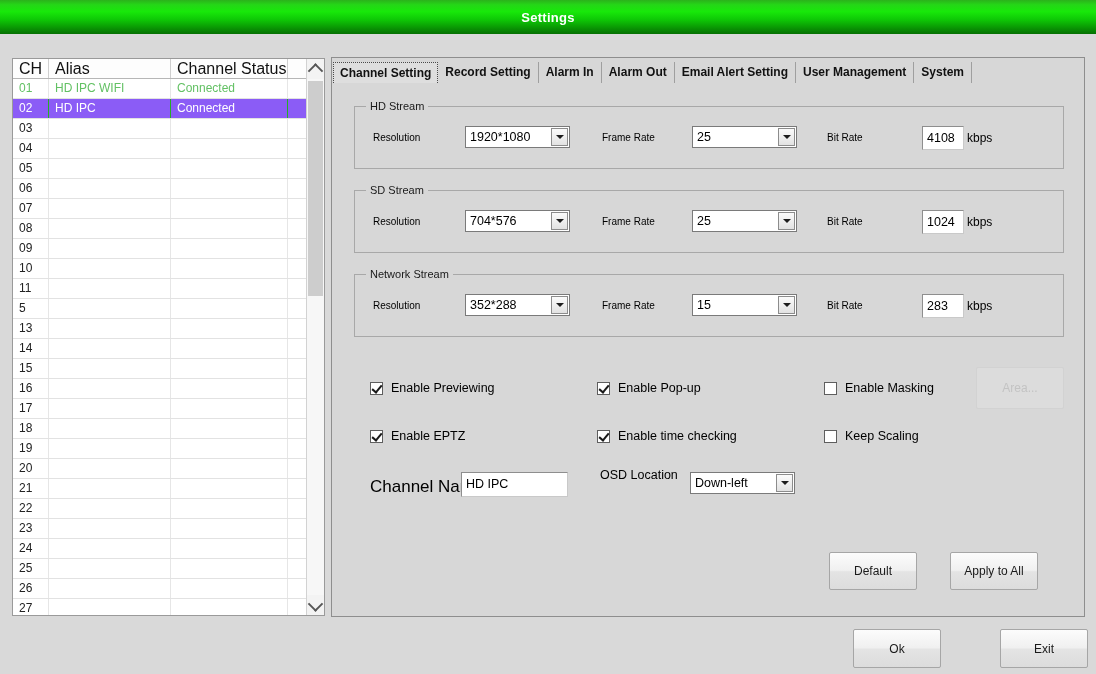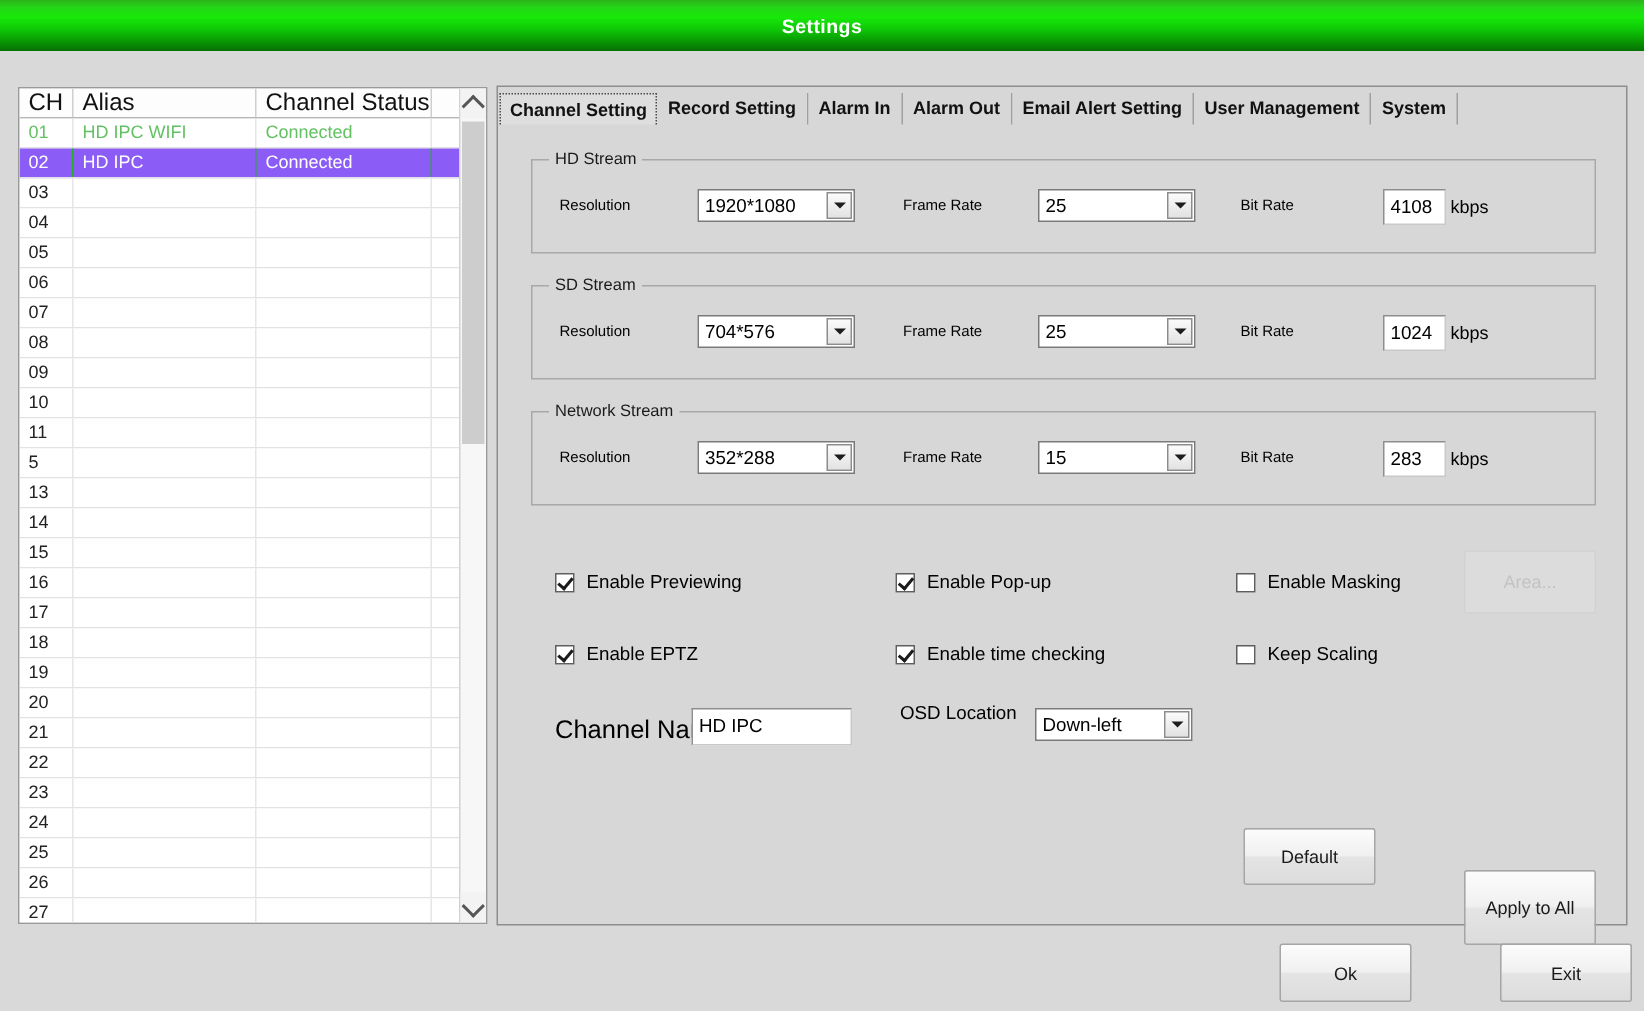--- a/index.html
+++ b/index.html
@@ -320,21 +320,21 @@
     font-size: 12px;
     color: #1a1a1a;
   }
   .btn.disabled {
     background: #dcdcdc;
     border: 1px solid #d2d2d2;
     color: #c3c3c3;
   }
   #btn-area    { left: 644px; top: 309px; width: 88px; height: 42px; }
   #btn-default { left: 497px; top: 494px; width: 88px; height: 38px; }
-  #btn-apply   { left: 644px; top: 494px; width: 88px; height: 50px; margin-top: 28px; }
+  #btn-apply   { left: 618px; top: 494px; width: 88px; height: 38px; }
 
   
   #cn-label  { position: absolute; left: 38px; top: 417px; font-size: 17px; line-height: 24px; }
   #cn-input  {
     position: absolute; left: 129px; top: 414px;
     width: 107px; height: 25px;
     background: #ffffff;
     border: 1px solid #8e8e8e;
     border-right-color: #c9c9c9;
     border-bottom-color: #c9c9c9;

